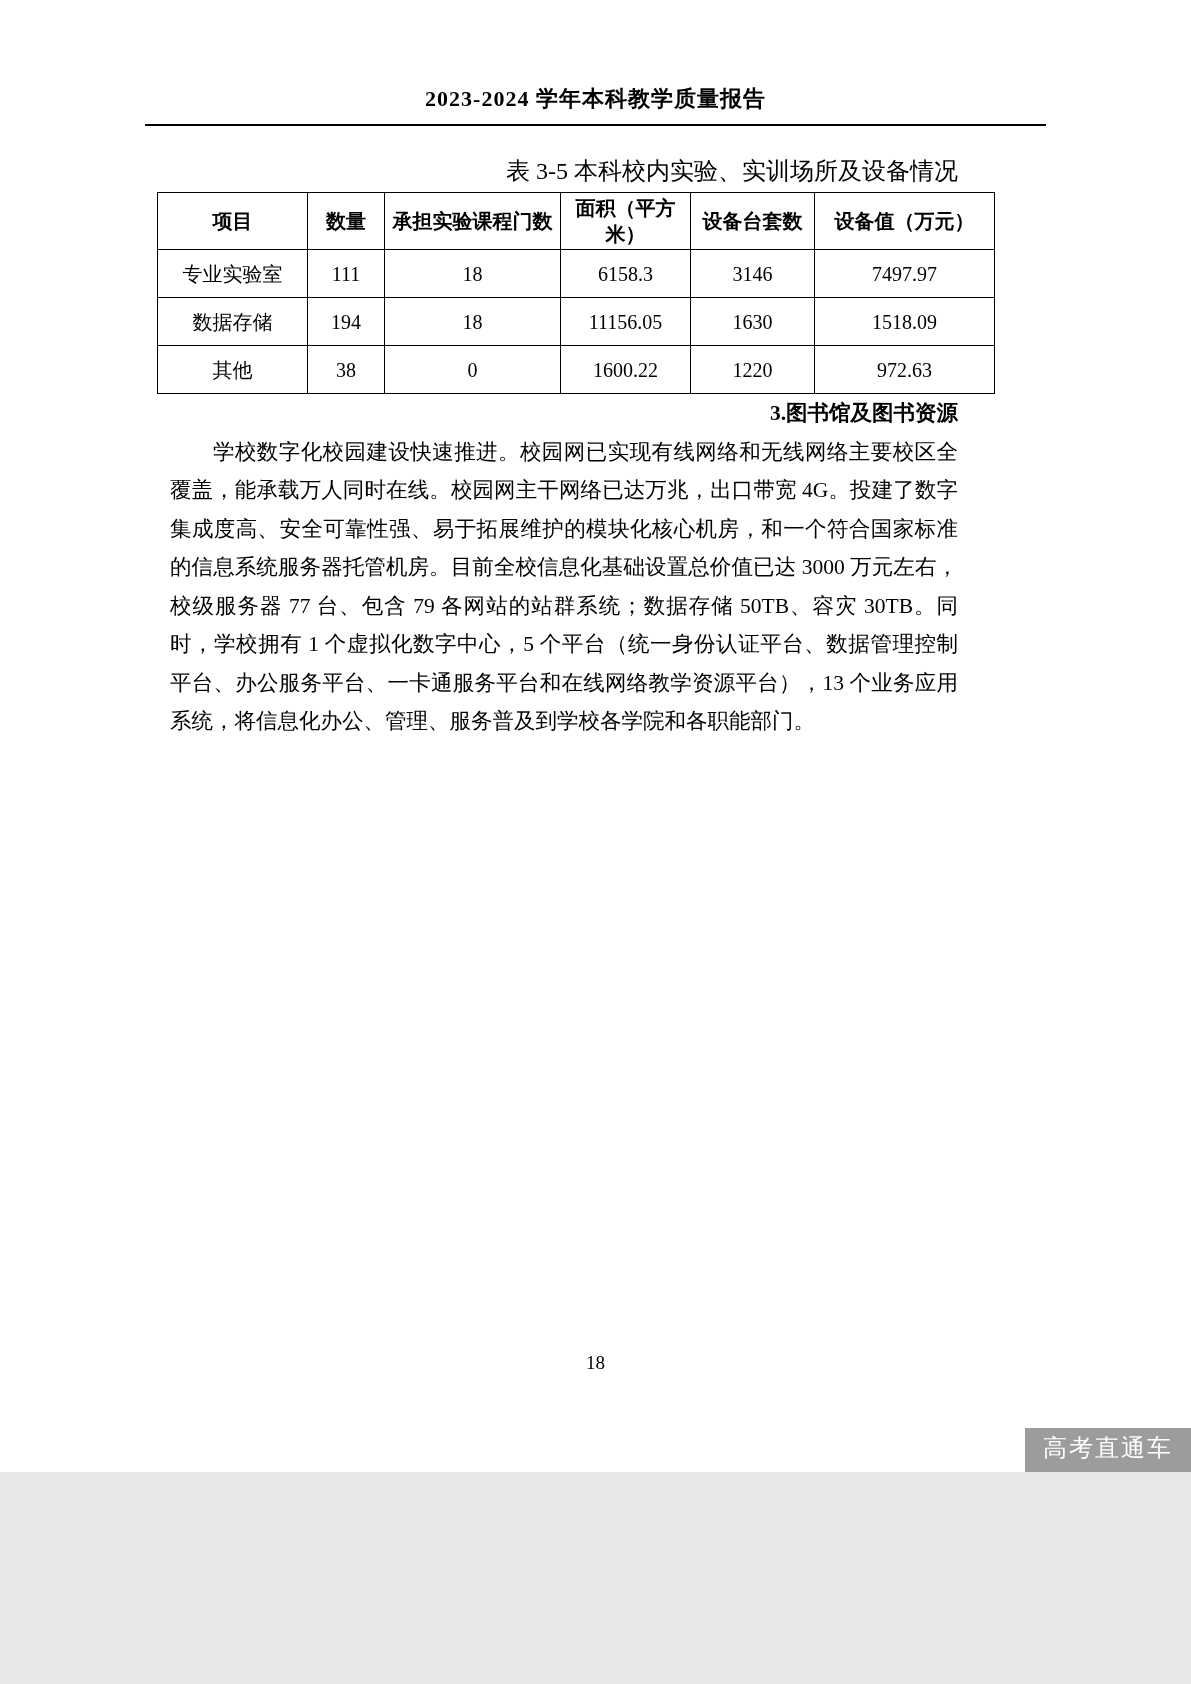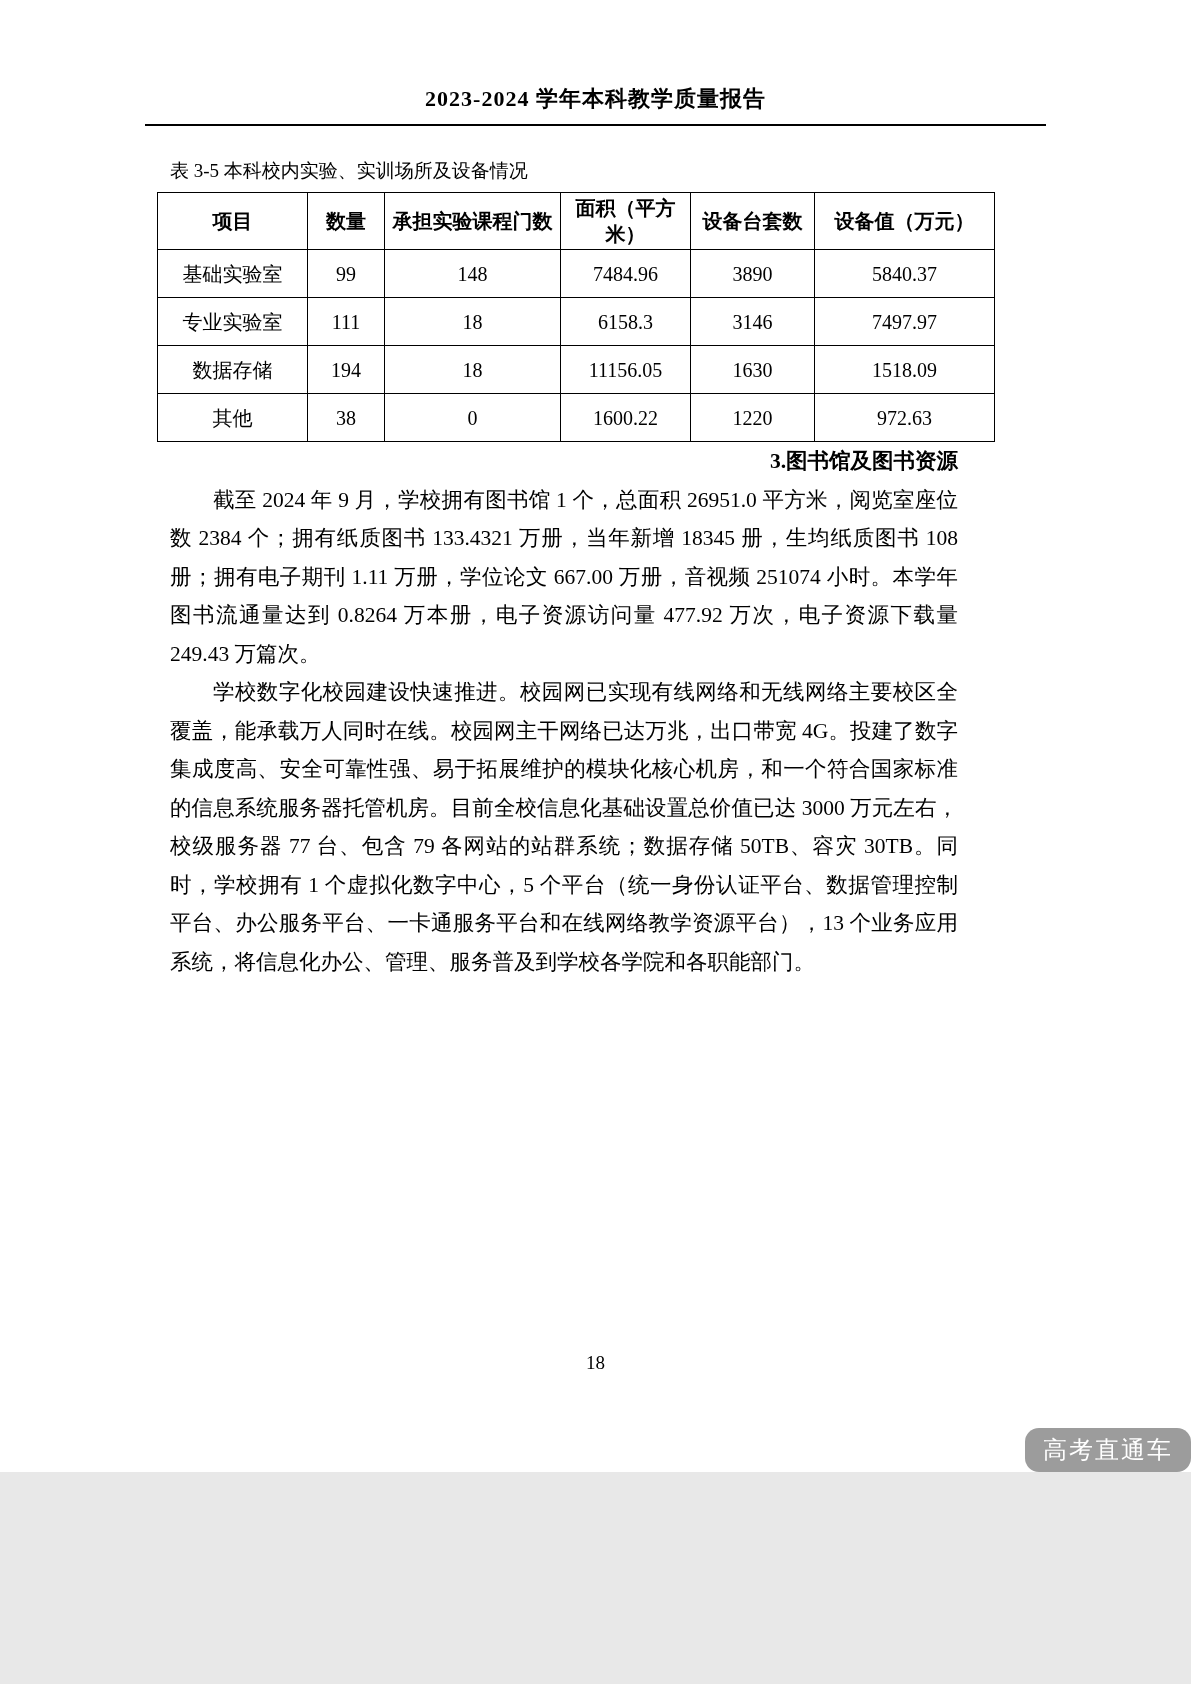--- a/index.html
+++ b/index.html
@@ -40,22 +40,22 @@
   .para { text-align: justify; }
   .para.indent { text-indent: 2em; }
   .section-heading {
     font-size: 21.5px;
     font-weight: bold;
     line-height: 38.5px;
     text-indent: 2em;
     text-align: right;
   }
   .table-caption {
-    text-align: left;
-    font-size: 19px;
+    text-align: right;
+    font-size: 24px;
     line-height: 30px;
     margin-top: 4px;
     margin-bottom: 6px;
   }
   .table-wrap {
     margin-left: -37px;
     margin-right: -14px;
     padding-left: 24px;
   }
   table.data-table {
@@ -83,26 +83,25 @@
     width: 100%;
     text-align: center;
     font-size: 19px;
   }
   .watermark {
     position: absolute;
     right: 0;
     bottom: 0;
     background: #9c9c9c;
     color: #ffffff;
-    font-family: Liberation Serif, serif;
+    font-family: Liberation Mono, monospace;
     font-size: 24px;
     line-height: 44px;
     padding: 0 18px;
     letter-spacing: 2px;
-    border-radius: 14px;
   }
 </style>
 </head>
 <body>
 
 <div class="page">
 
   <div class="page-header">
     <div class="page-header-title">2023-2024 学年本科教学质量报告</div>
   </div>
@@ -127,28 +126,20 @@
             <th>项目</th>
             <th>数量</th>
             <th>承担实验课程门数</th>
             <th>面积（平方米）</th>
             <th>设备台套数</th>
             <th>设备值（万元）</th>
           </tr>
         </thead>
         <tbody>
           <tr>
-            <td class="row-label">基础实验室</td>
-            <td>99</td>
-            <td>148</td>
-            <td>7484.96</td>
-            <td>3890</td>
-            <td>5840.37</td>
-          </tr>
-          <tr>
             <td class="row-label">专业实验室</td>
             <td>111</td>
             <td>18</td>
             <td>6158.3</td>
             <td>3146</td>
             <td>7497.97</td>
           </tr>
           <tr>
             <td class="row-label">数据存储</td>
             <td>194</td>
@@ -163,21 +154,20 @@
             <td>0</td>
             <td>1600.22</td>
             <td>1220</td>
             <td>972.63</td>
           </tr>
         </tbody>
       </table>
     </div>
 
     <div class="section-heading">3.图书馆及图书资源</div>
-    <p class="para indent">截至 2024 年 9 月，学校拥有图书馆 1 个，总面积 26951.0 平方米，阅览室座位数 2384 个；拥有纸质图书 133.4321 万册，当年新增 18345 册，生均纸质图书 108 册；拥有电子期刊 1.11 万册，学位论文 667.00 万册，音视频 251074 小时。本学年图书流通量达到 0.8264 万本册，电子资源访问量 477.92 万次，电子资源下载量 249.43 万篇次。</p>
 
     <p class="para indent">学校数字化校园建设快速推进。校园网已实现有线网络和无线网络主要校区全覆盖，能承载万人同时在线。校园网主干网络已达万兆，出口带宽 4G。投建了数字集成度高、安全可靠性强、易于拓展维护的模块化核心机房，和一个符合国家标准的信息系统服务器托管机房。目前全校信息化基础设置总价值已达 3000 万元左右，校级服务器 77 台、包含 79 各网站的站群系统；数据存储 50TB、容灾 30TB。同时，学校拥有 1 个虚拟化数字中心，5 个平台（统一身份认证平台、数据管理控制平台、办公服务平台、一卡通服务平台和在线网络教学资源平台），13 个业务应用系统，将信息化办公、管理、服务普及到学校各学院和各职能部门。</p>
 
   </div>
 
   <div class="page-number">18</div>
 
   <div class="watermark">高考直通车</div>
 
 </div>

